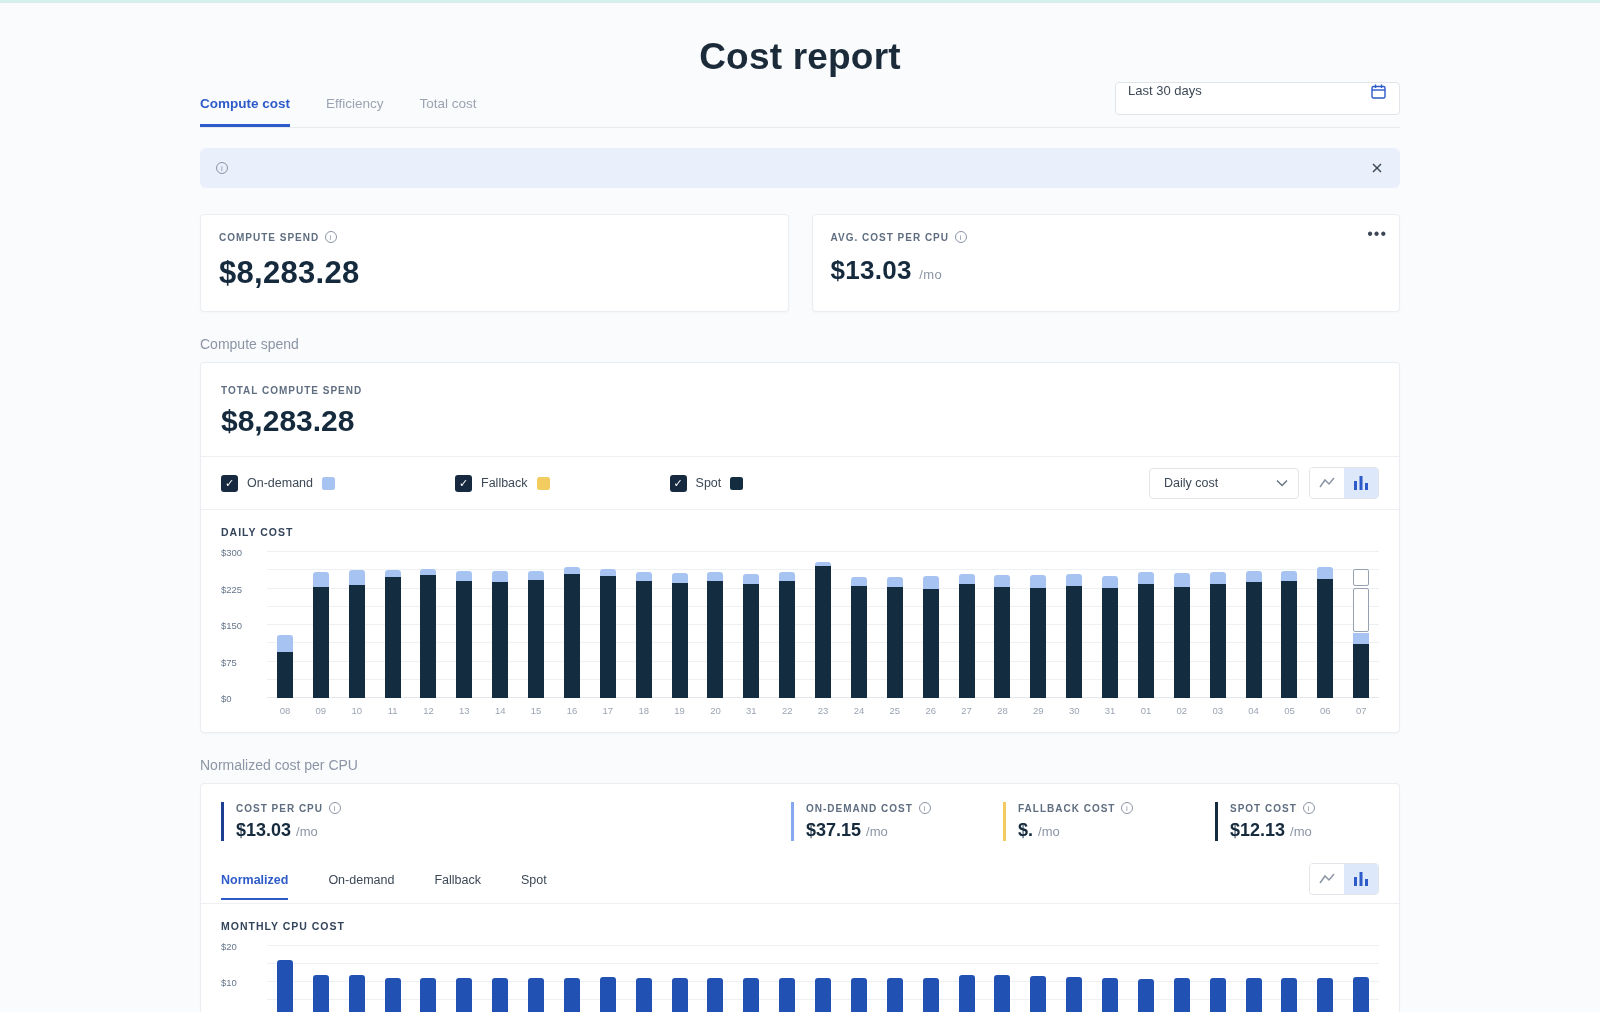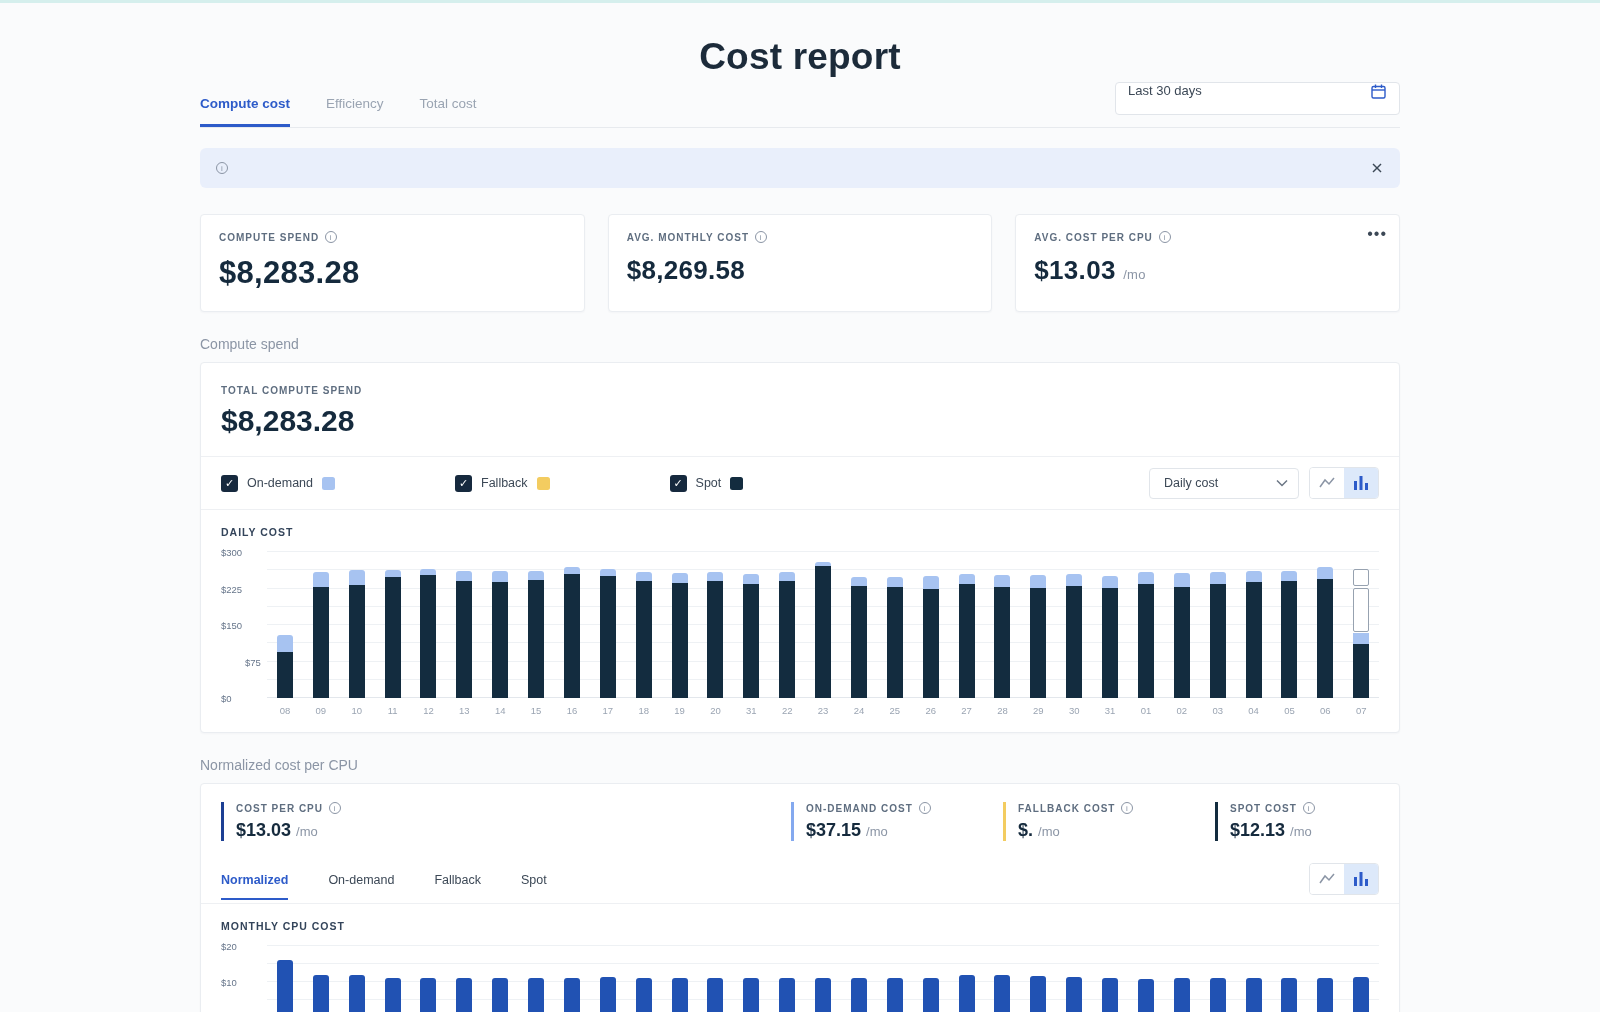--- a/index.html
+++ b/index.html
@@ -151,27 +151,20 @@
 
   <div class="stat-cards">
     <div class="stat-card primary">
       <div class="stat-label">
           <span>COMPUTE SPEND</span>
           <span class="info-icon"></span>
         </div>
       <div class="stat-value">$8,283.28</div>
     </div>
     <div class="stat-card">
-      <div class="stat-label">
-          <span>AVG. MONTHLY COST</span>
-          <span class="info-icon"></span>
-        </div>
-      <div class="stat-value">$8,269.58</div>
-    </div>
-    <div class="stat-card">
       <div class="more-dots">•••</div>
       <div class="stat-label">
           <span>AVG. COST PER CPU</span>
           <span class="info-icon"></span>
         </div>
       <div class="stat-value"><span>$13.03</span> <span class="suffix">/mo</span></div>
     </div>
   </div>
 
   <div class="section-label">Compute spend</div>
@@ -231,21 +224,21 @@
       </div>
     </div>
 
     <div class="divider"></div>
 
     <div class="chart-area">
       <div class="chart-title">DAILY COST</div>
       <div class="plot-wrap" id="chart0">
         <div class="y-col" style="height: 146px;">
             <div class="y-tick" style="bottom: 0%;">$0</div>
-            <div class="y-tick" style="bottom: 25%; margin-left: 24px;">$75</div>
+            <div class="y-tick" style="bottom: 25%;">$75</div>
             <div class="y-tick" style="bottom: 50%;">$150</div>
             <div class="y-tick" style="bottom: 75%;">$225</div>
             <div class="y-tick" style="bottom: 100%;">$300</div>
           </div>
         <div class="plot">
           <div class="grid-layer" style="height: 146px;">
               <div class="gridline zero" style="bottom: 0%;"></div>
               <div class="gridline" style="bottom: 12.5%;"></div>
               <div class="gridline" style="bottom: 25%;"></div>
               <div class="gridline" style="bottom: 37.5%;"></div>

